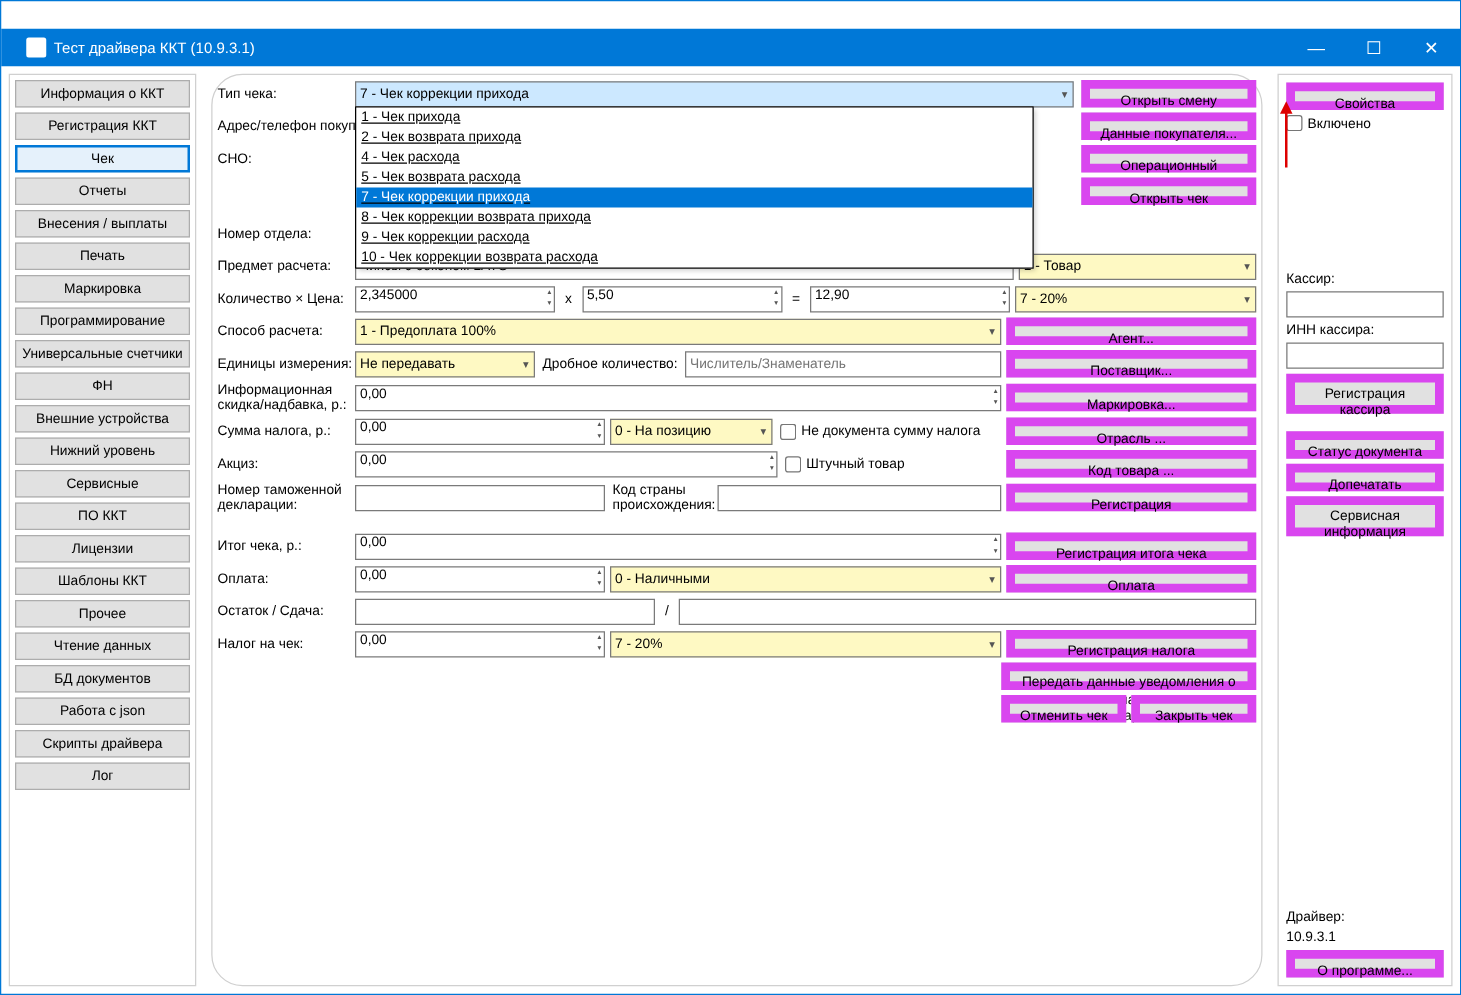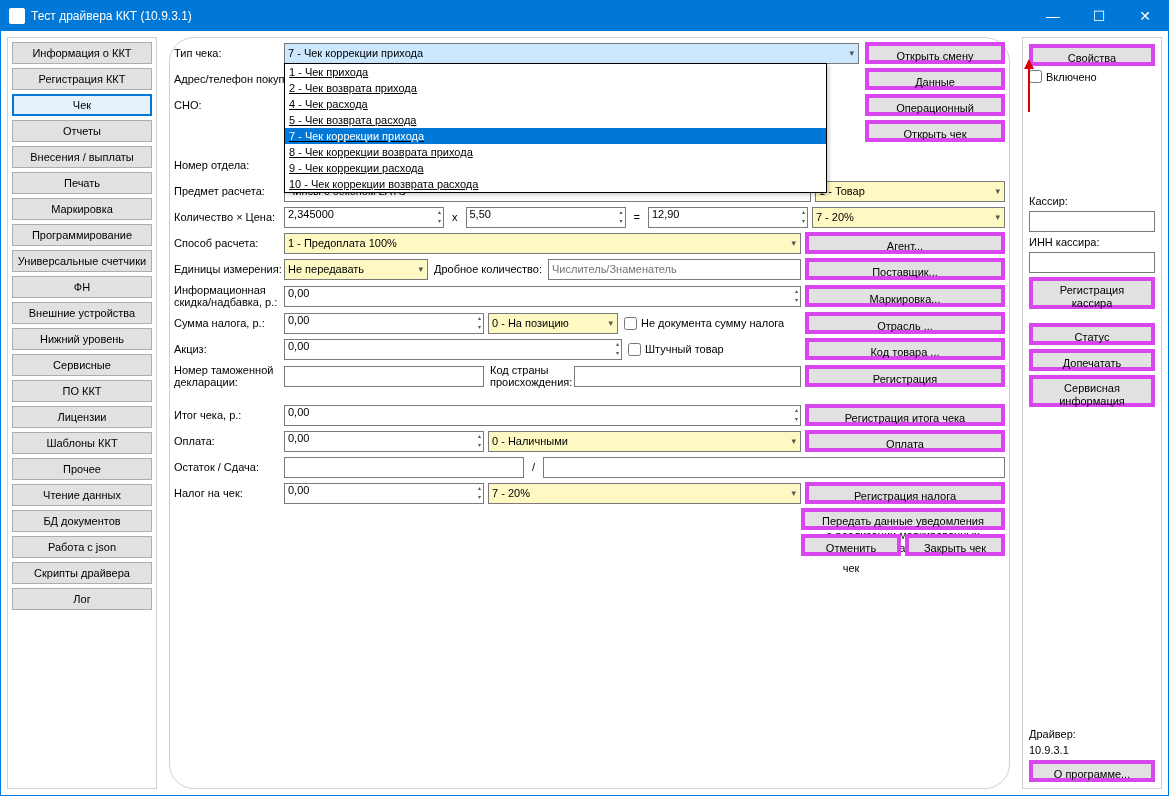--- a/index.html
+++ b/index.html
@@ -1,38 +1,38 @@
 <!DOCTYPE html>
 <html><head>
 <meta charset="utf-8">
 <style>
 * { box-sizing: border-box; margin: 0; padding: 0; font-family: "Segoe UI", Tahoma, sans-serif; font-size: 11px; }
 body { background: #fff; }
 .window { width: 1169px; height: 796px; border: 1px solid #0078d7; display: flex; flex-direction: column; }
-.titlebar { background: #0078d7; color: #fff; height: 30px; display: flex; align-items: center; padding-left: 8px; }
+.titlebar { background: #0078d7; color: #fff; height: 30px; display: flex; align-items: center; padding-left: 20px; margin-top: 22px; }
 .titlebar .icon { width: 16px; height: 16px; margin-right: 6px; background: #fff; border-radius: 2px; }
 .titlebar .title { flex: 1; font-size: 12px; }
 .winbtns { display: flex; height: 100%; }
 .winbtn { width: 46px; display: flex; align-items: center; justify-content: center; color: #fff; font-size: 14px; }
 .body { flex: 1; display: flex; padding: 6px; gap: 12px; position: relative; }
 .panel { border: 1px solid #d0d0d0; padding: 4px; }
 .leftnav { width: 150px; display: flex; flex-direction: column; gap: 4px; }
 .navbtn { height: 22px; border: 1px solid #adadad; background: #e1e1e1; text-align: center; line-height: 20px; cursor: pointer; }
 .navbtn.active { border: 2px solid #0078d7; background: #e5f1fb; line-height: 18px; }
 .center { flex: 1; position: relative; border-radius: 25px; }
 .rightcol { width: 140px; display: flex; flex-direction: column; }
 .row { display: flex; align-items: center; margin-bottom: 4px; min-height: 22px; }
 .lbl { width: 110px; }
 .lbl2 { width: 110px; line-height: 1.1; }
 input[type=text], .combo, .spin { height: 21px; border: 1px solid #7a7a7a; background: #fff; padding: 0 3px; }
 .combo { position: relative; background: #fef9c3; display: flex; align-items: center; }
 .combo::after { content: "▾"; position: absolute; right: 4px; font-size: 9px; color: #555; }
 .spin { position: relative; padding-right: 16px; }
 .spin::after { content: "▴\A▾"; white-space: pre; position: absolute; right: 2px; top: 0; font-size: 6px; line-height: 9px; color: #555; }
-.btn { height: 22px; border: 4px solid #d946ef; background: #e1e1e1; text-align: center; line-height: 20px; cursor: pointer; padding: 0 14px; }
+.btn { height: 22px; border: 7px solid #d946ef; background: #e1e1e1; text-align: center; line-height: 20px; cursor: pointer; padding: 0 4px; }
 .btn-wide { width: 200px; }
 .dropdown { position: absolute; background: #fff; border: 1px solid #000; z-index: 10; box-shadow: 2px 2px 4px rgba(0,0,0,.2); text-decoration: underline; }
 .dropdown .opt { padding: 2px 4px; }
 .dropdown .opt.sel { background: #0078d7; color: #fff; }
 .chk { display: inline-flex; align-items: center; gap: 4px; }
 .chk input { width: 13px; height: 13px; }
 .fieldgroup { border: 1px solid #d0d0d0; padding: 6px; }
 .arrow { position: absolute; pointer-events: none; }
 </style>
 </head>

